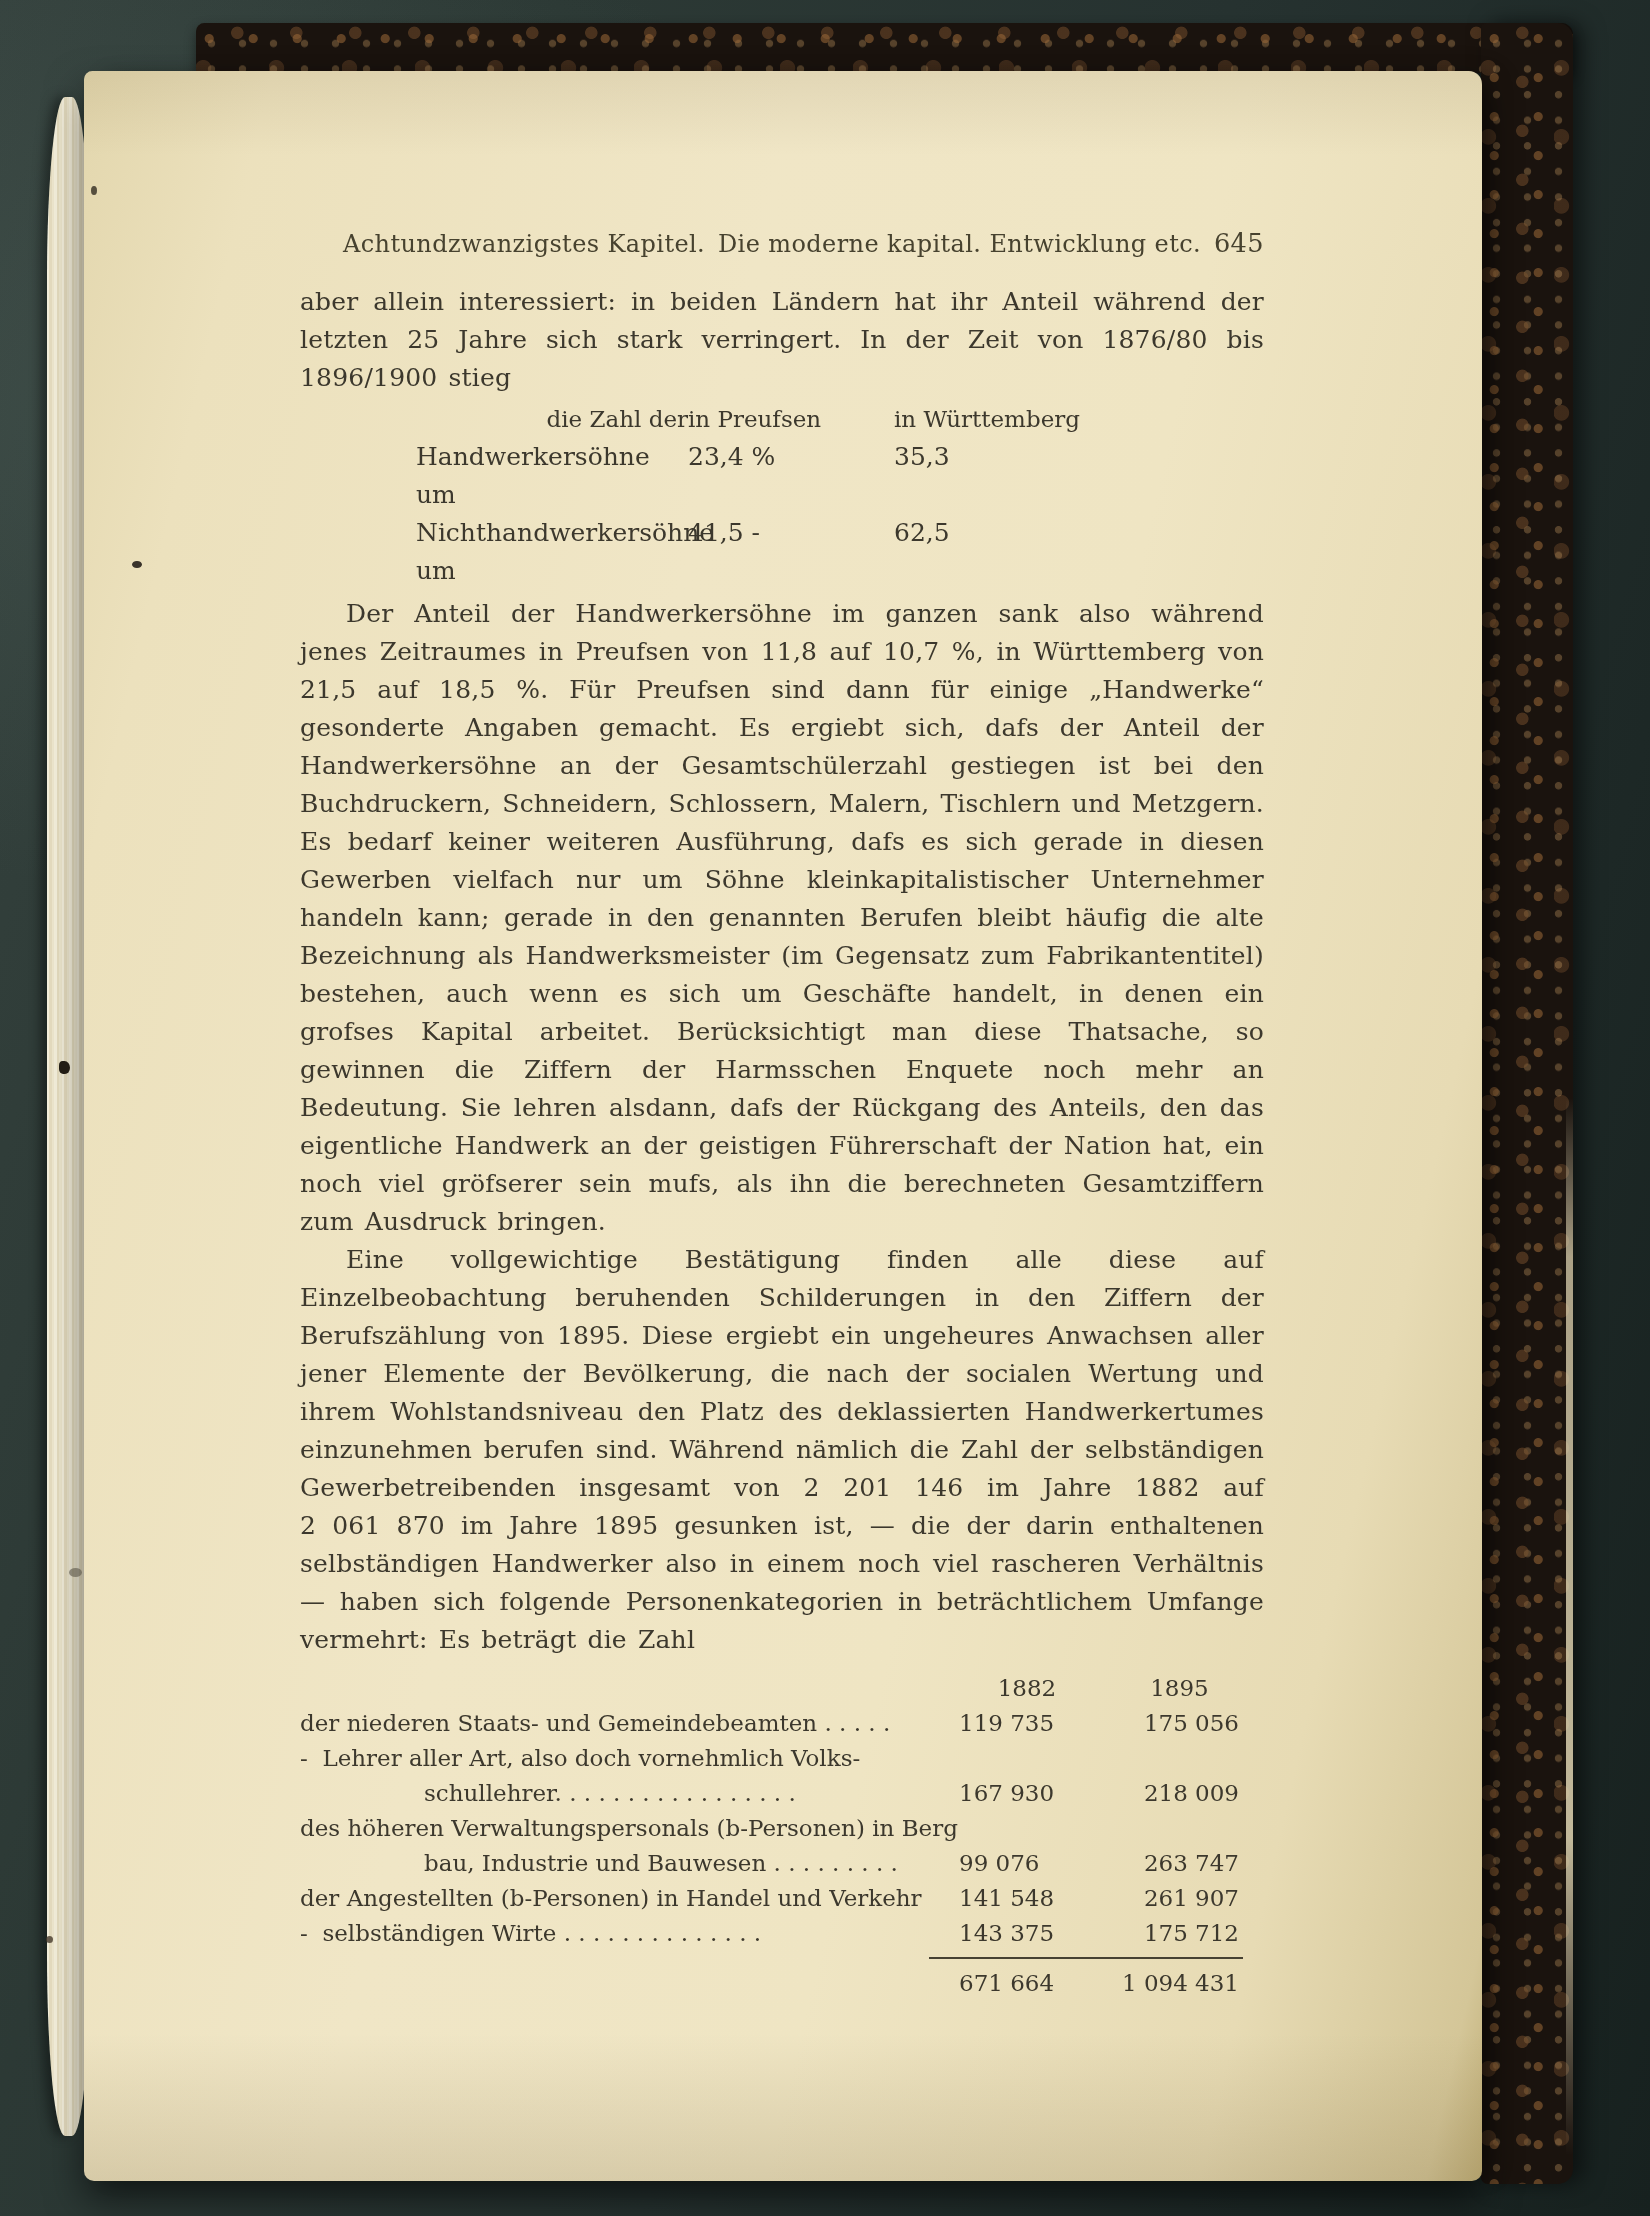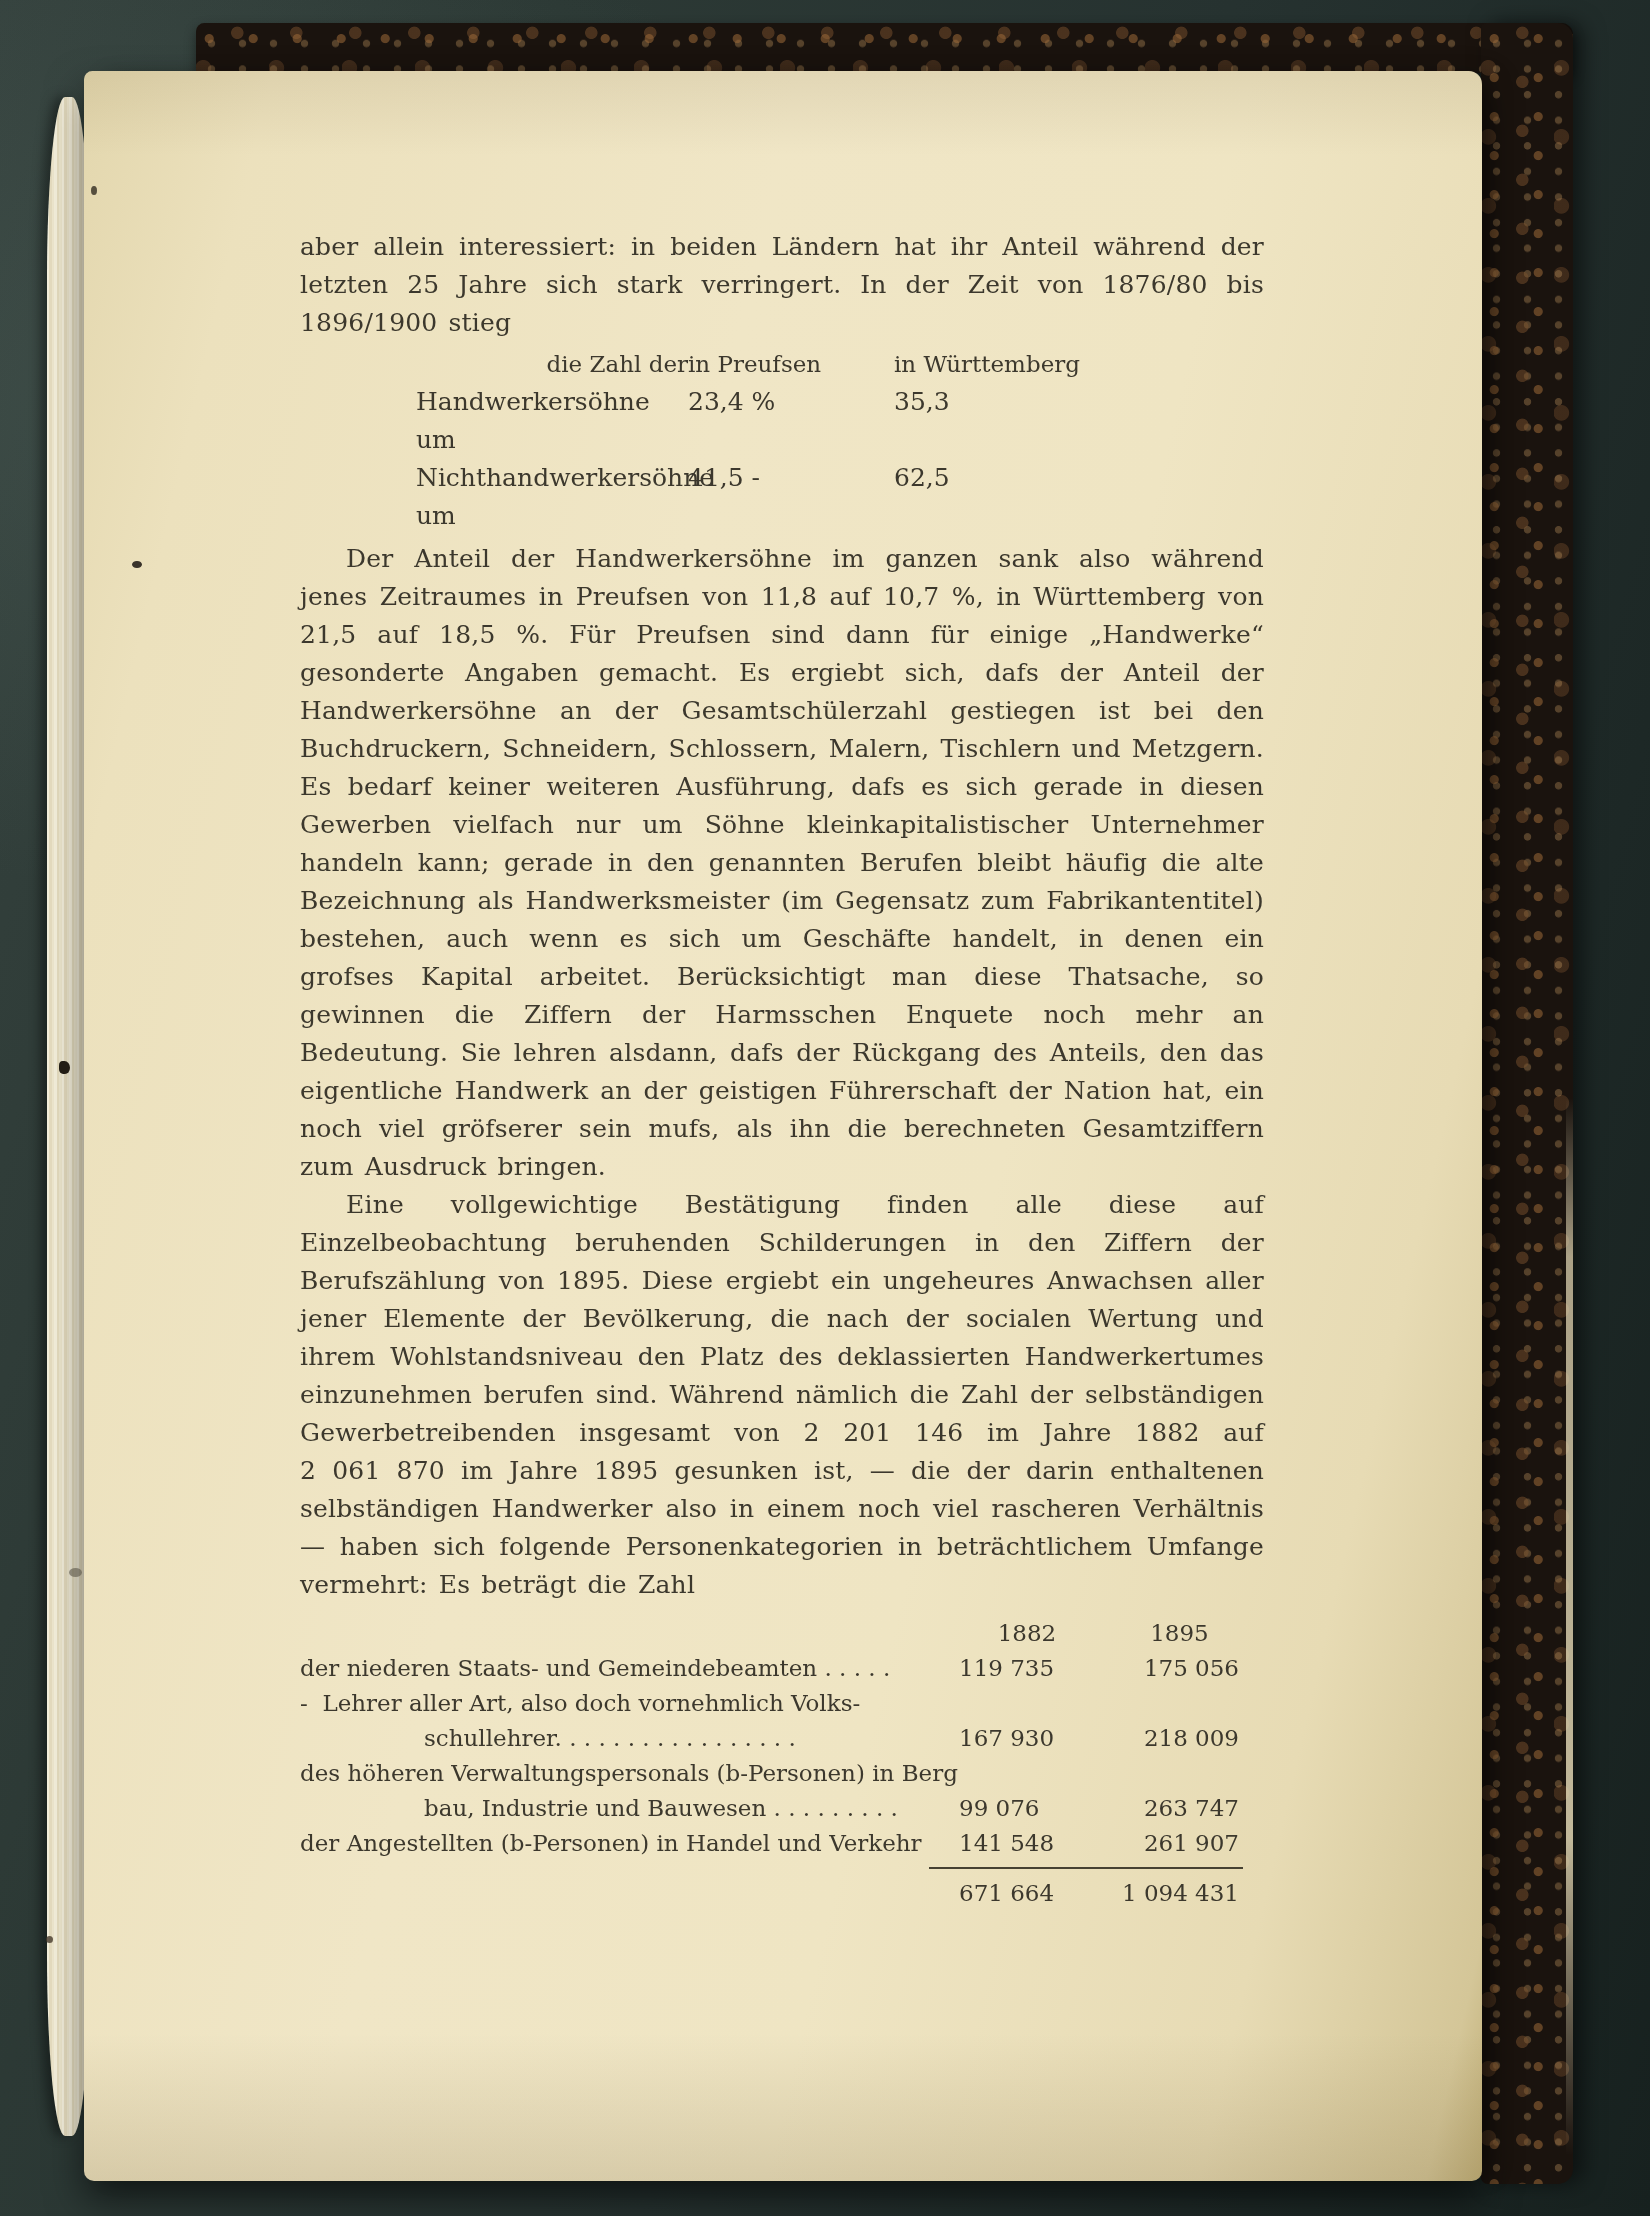--- a/index.html
+++ b/index.html
@@ -139,20 +139,25 @@
 <div class="scene">
 
   <div class="edge-top marble"></div>
   <div class="edge-right marble"></div>
   <div class="fore-edge-light"></div>
   <div class="page-stack"></div>
 
   <div class="page">
     <div class="text-block">
 
+      <div class="running-head">
+        <span>Achtundzwanzigstes Kapitel.</span>
+        <span>Die moderne kapital. Entwicklung etc.</span>
+        <span class="pagenum">645</span>
+      </div>
 
       <div class="body-copy">
 
         <p class="noindent">aber allein interessiert: in beiden Ländern hat ihr Anteil während der letzten 25 Jahre sich stark verringert. In der Zeit von 1876/80 bis 1896/1900 stieg</p>
 
         <div class="mini-table">
           <div class="mt-row mt-head">
             <span class="mt-label">die Zahl der</span>
             <span class="mt-a">in Preufsen</span>
             <span class="mt-b">in Württemberg</span>
@@ -210,20 +215,25 @@
             <span class="st-va">99&nbsp;076</span>
             <span class="st-vb">263&nbsp;747</span>
           </div>
 
           <div class="st-line">
             <span class="st-label">der Angestellten (b-Personen) in Handel und Verkehr</span>
             <span class="st-va">141&nbsp;548</span>
             <span class="st-vb">261&nbsp;907</span>
           </div>
 
+          <div class="st-line">
+            <span class="st-label">-&nbsp;&nbsp;selbständigen Wirte . . . . . . . . . . . . . .</span>
+            <span class="st-va">143&nbsp;375</span>
+            <span class="st-vb">175&nbsp;712</span>
+          </div>
 
           <div class="st-rule"></div>
 
           <div class="st-line st-total">
             <span class="st-label"></span>
             <span class="st-va">671&nbsp;664</span>
             <span class="st-vb">1&nbsp;094&nbsp;431</span>
           </div>
 
         </div>

